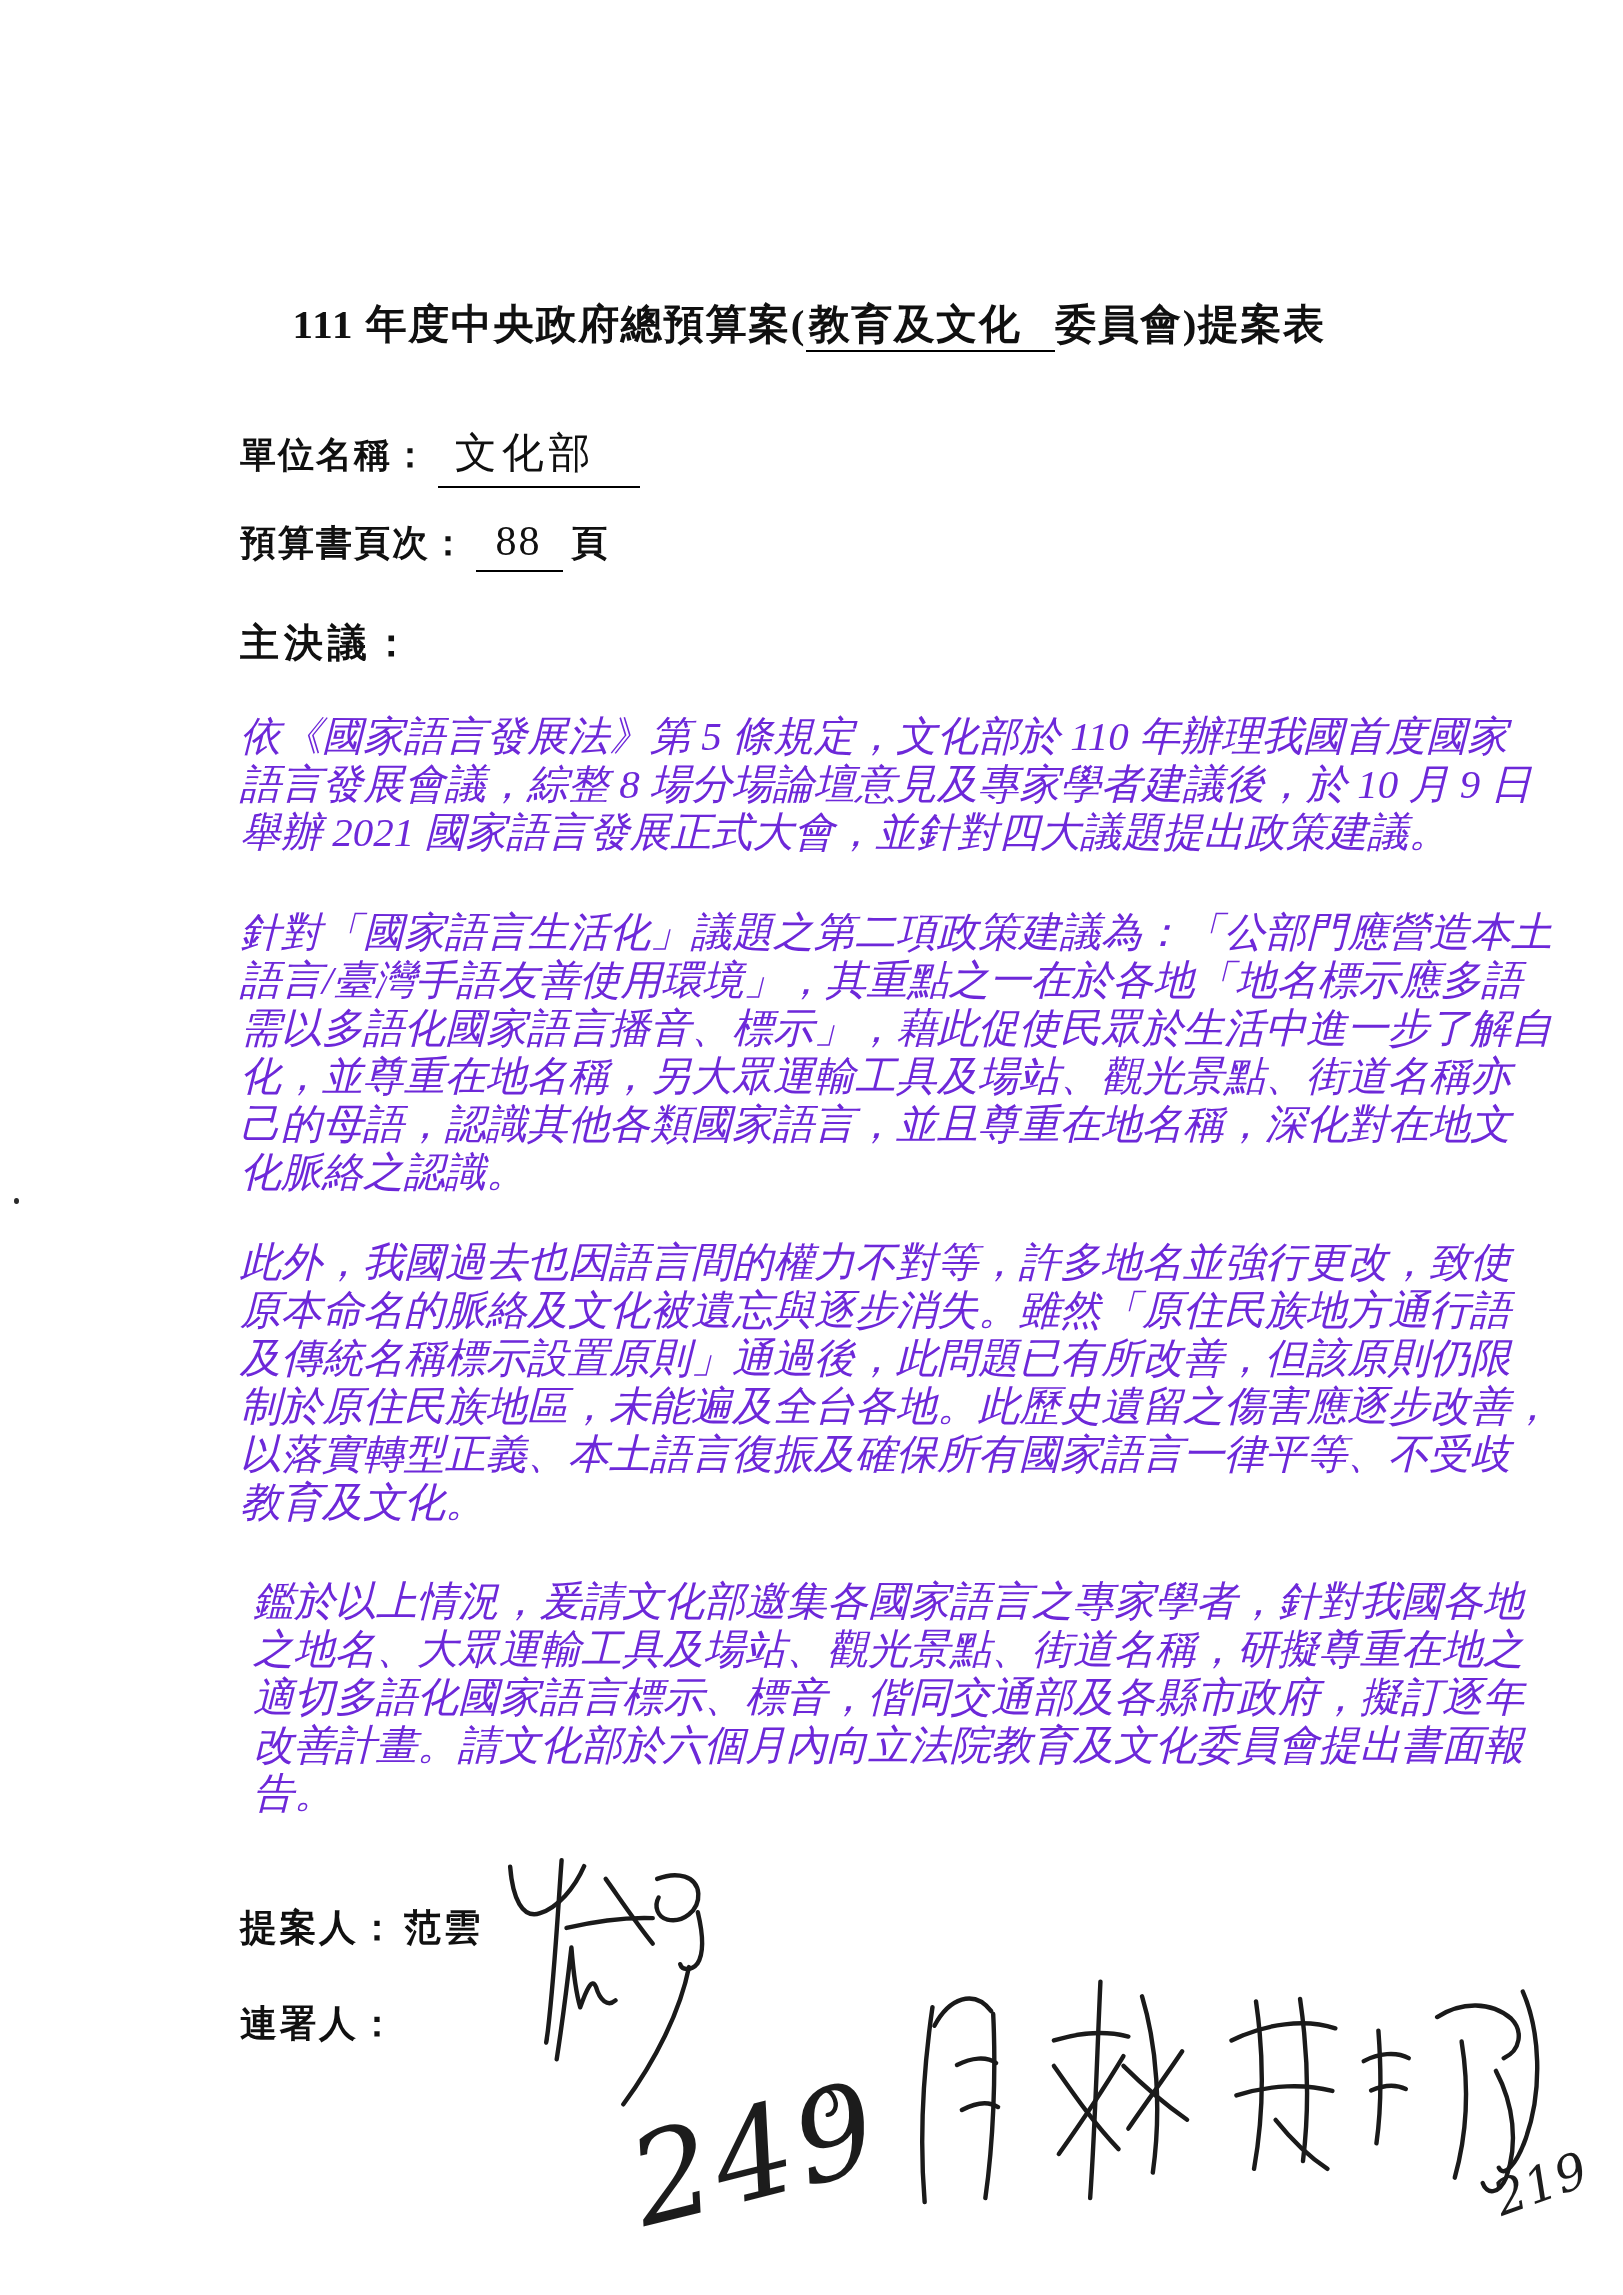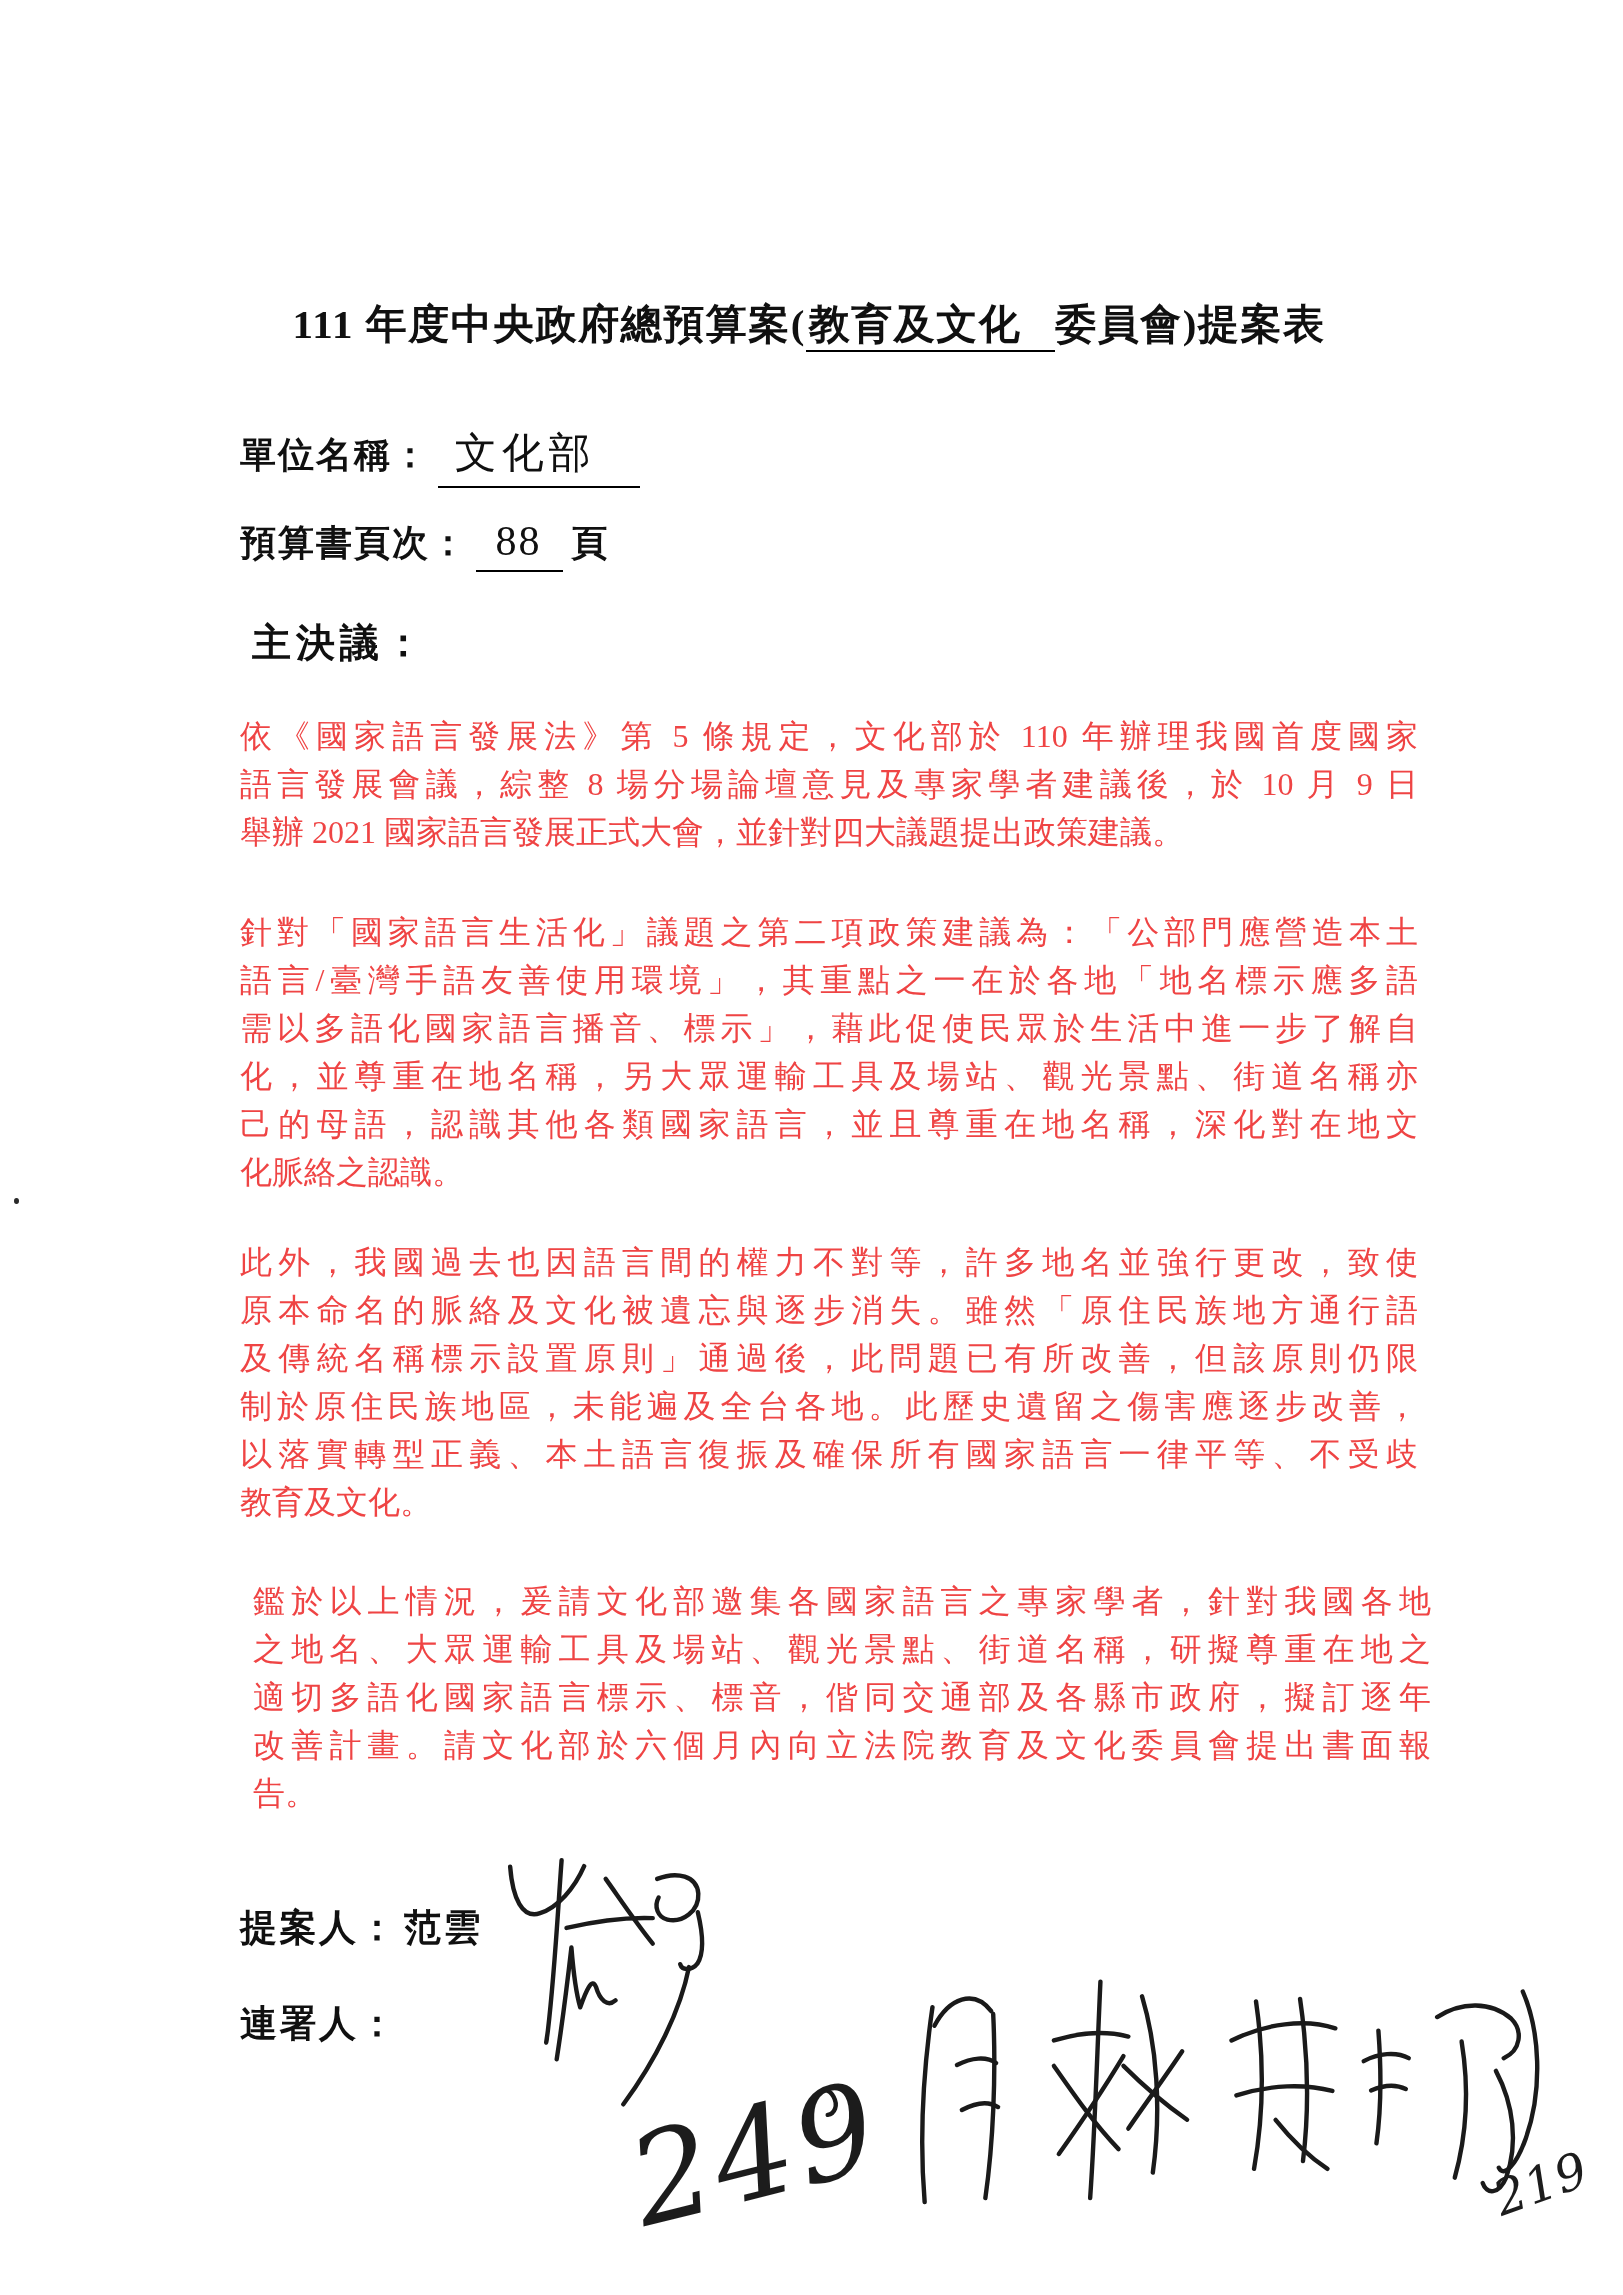--- a/index.html
+++ b/index.html
@@ -9,23 +9,23 @@
   .title{position:absolute;left:196px;top:297px;width:1226px;text-align:center;
          font-size:41px;font-weight:bold;white-space:nowrap;letter-spacing:1.5px;}
   .title .und{border-bottom:2.9px solid #000;padding:0 34px 2.9px 2.9px;}
 
   .field{position:absolute;left:240px;white-space:nowrap;font-weight:bold;font-size:36px;letter-spacing:2px;}
   .fvalue{font-weight:normal;font-size:42px;border-bottom:2.5px solid #000;display:inline-block;
           padding:0 44px 4.9px 17px;margin-left:7.8px;letter-spacing:4.9px;}
   .fvalue.num{padding:0 22px 4.9px 19.6px;letter-spacing:2px;}
   .funit{margin-left:7.8px;}
 
-  .heading{position:absolute;left:240px;top:616px;font-size:39px;font-weight:bold;letter-spacing:4.9px;margin-left:12px;}
+  .heading{position:absolute;left:240px;top:616px;font-size:39px;font-weight:bold;letter-spacing:4.9px;}
 
-  .para{position:absolute;left:240px;width:1178px;font-size:32px;color:#ef4444;}
+  .para{position:absolute;left:240px;width:1178px;font-size:41px;color:#6d28d9;font-style:italic;}
   .bl{height:48px;line-height:48px;text-align:justify;text-align-last:justify;white-space:nowrap;overflow:visible;}
   .bl.short{text-align-last:left;}
 
   .sigrow{position:absolute;left:240px;font-size:37px;font-weight:bold;white-space:nowrap;letter-spacing:2.5px;}
   .sigrow .name{margin-left:5.9px;}
 
   .hand{stroke:#1a1a1a;stroke-width:9;fill:none;stroke-linecap:round;stroke-linejoin:round;}
   .sigsvg{position:absolute;}
 
   .hw-num{position:absolute;font-family:"DejaVu Serif",serif;font-style:italic;color:#1c1c1c;white-space:nowrap;}

